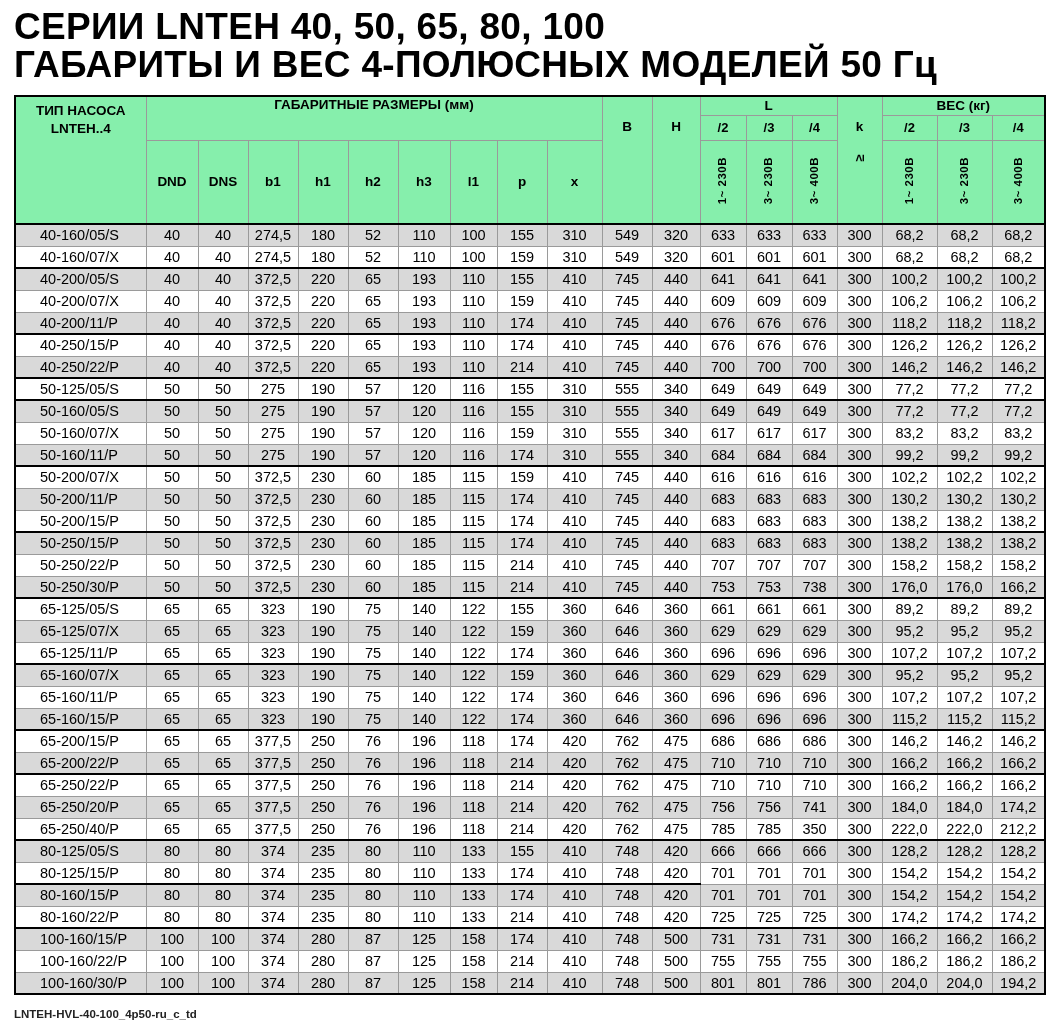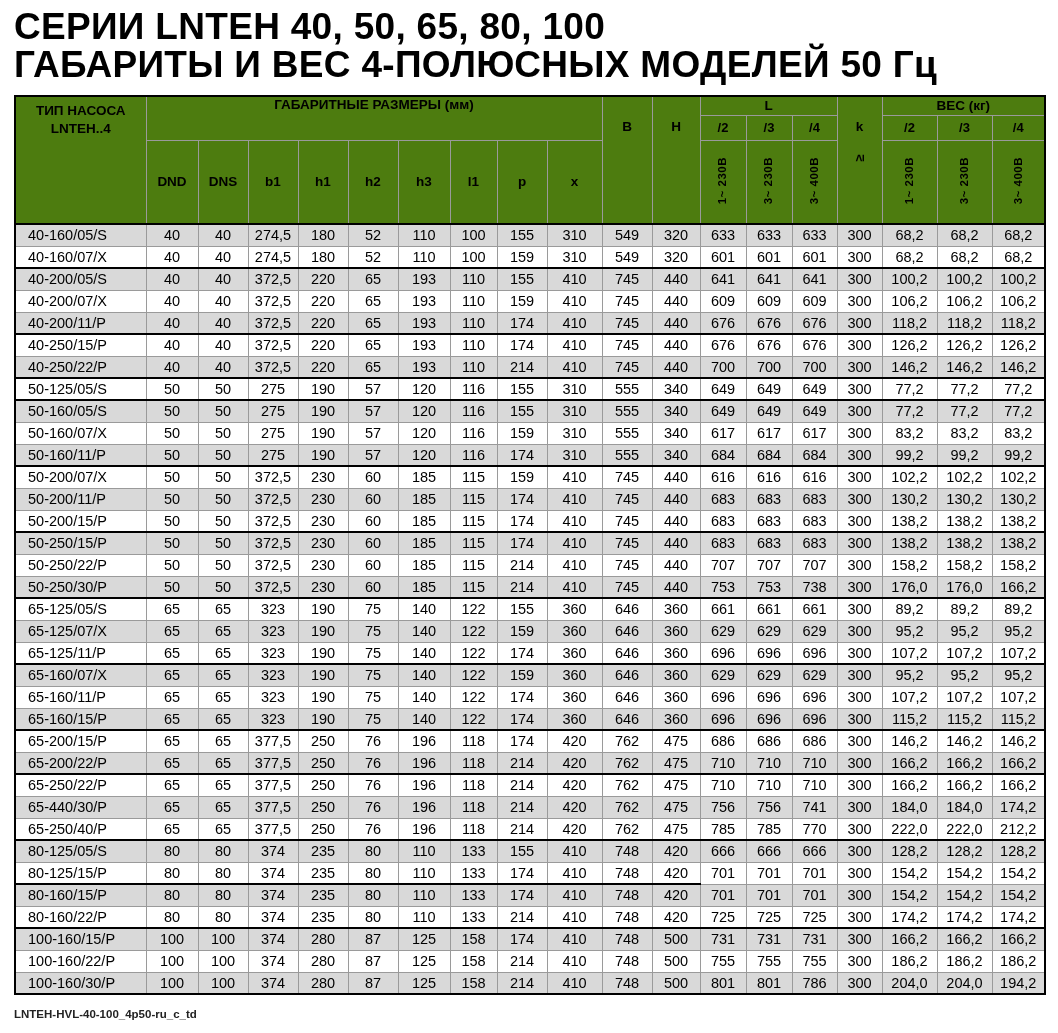--- a/index.html
+++ b/index.html
@@ -28,21 +28,21 @@
     table-layout: fixed;
     width: 1030px;
     margin: 11px 0 0 14px;
     border: 2px solid #000;
   }
   table.spec th, table.spec td {
     border: 1px solid #9a9a9a;
     overflow: hidden;
     white-space: nowrap;
   }
-  thead th { font-weight: bold; text-align: center; vertical-align: middle; background: #4d7c0f; }
+  thead th { font-weight: bold; text-align: center; vertical-align: middle; background: #86efac; }
   tr.hr1 th { height: 19px; font-size: 13.5px; }
   tr.hr2 th { height: 25px; font-size: 13px; }
   tr.hr3 th { height: 84px; font-size: 13.5px; }
   th.model-h {
     vertical-align: top; padding-top: 5px;
     font-size: 12.5px; line-height: 18px;
   }
   th.dims-h { vertical-align: top; font-size: 12.5px; }
   th.bh-h   { vertical-align: top; padding-top: 22px; font-size: 14px; }
   th.grp-h  { font-size: 14px; }
@@ -57,21 +57,21 @@
     line-height: 1;
   }
   .k-h .vert { margin-top: 20px; font-size: 13px; }
 
   tbody td {
     height: 22px;
     font-size: 14.5px;
     text-align: center;
     padding: 0 2px;
   }
-  tbody td.model { text-align: left; padding-left: 12px; }
+  tbody td.model { text-align: left; padding-left: 24px; }
   tbody tr.shaded td { background: #d9d9d9; }
   tbody tr:first-child td { border-top: 2px solid #000; }
   tbody td.thick-bottom { border-bottom: 2px solid #000; }
 
   
   .footer {
     width: 1030px; margin: 13px 0 0 14px;
     display: flex; justify-content: space-between; align-items: baseline;
     font-size: 11.5px;
   }
@@ -692,21 +692,21 @@
           <td>475</td>
           <td>710</td>
           <td>710</td>
           <td>710</td>
           <td>300</td>
           <td>166,2</td>
           <td>166,2</td>
           <td>166,2</td>
         </tr>
         <tr class="shaded">
-          <td class="model">65-440/30/P</td>
+          <td class="model">65-250/20/P</td>
           <td>65</td>
           <td>65</td>
           <td>377,5</td>
           <td>250</td>
           <td>76</td>
           <td>196</td>
           <td>118</td>
           <td>214</td>
           <td>420</td>
           <td>762</td>
@@ -727,21 +727,21 @@
           <td class="thick-bottom">250</td>
           <td class="thick-bottom">76</td>
           <td class="thick-bottom">196</td>
           <td class="thick-bottom">118</td>
           <td class="thick-bottom">214</td>
           <td class="thick-bottom">420</td>
           <td class="thick-bottom">762</td>
           <td class="thick-bottom">475</td>
           <td class="thick-bottom">785</td>
           <td class="thick-bottom">785</td>
-          <td class="thick-bottom">770</td>
+          <td class="thick-bottom">350</td>
           <td class="thick-bottom">300</td>
           <td class="thick-bottom">222,0</td>
           <td class="thick-bottom">222,0</td>
           <td class="thick-bottom">212,2</td>
         </tr>
         <tr class="shaded">
           <td class="model">80-125/05/S</td>
           <td>80</td>
           <td>80</td>
           <td>374</td>

